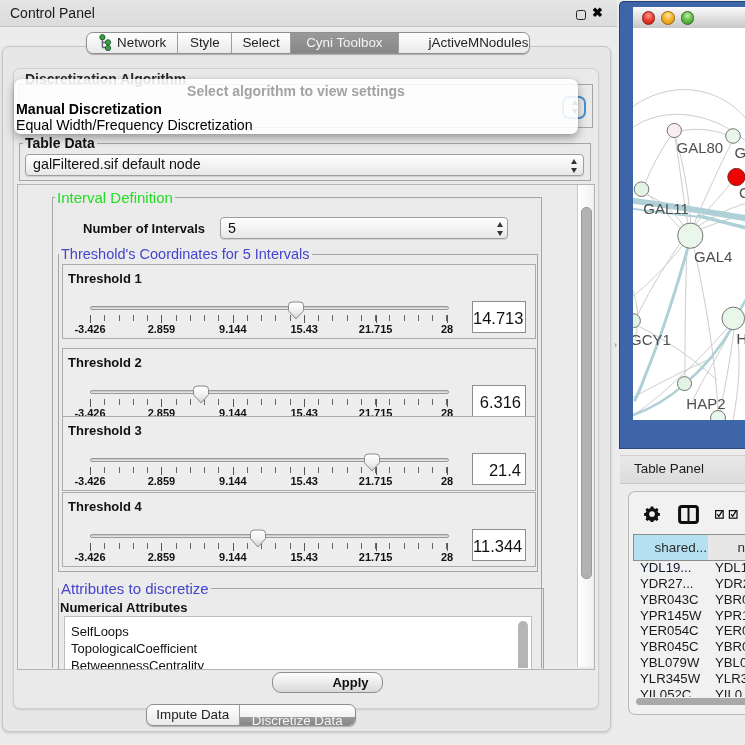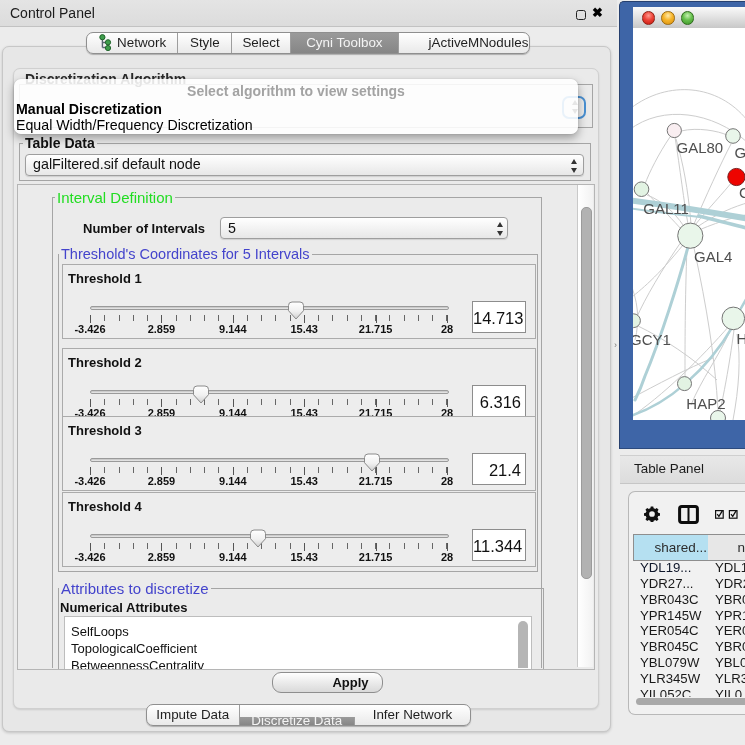--- a/index.html
+++ b/index.html
@@ -207,21 +207,20 @@
  <div class="listitem" style="top:24px;">TopologicalCoefficient</div>
  <div class="listitem" style="top:41px;">BetweennessCentrality</div>
 </div>
 <div class="abs" style="left:518px;top:621px;width:10px;height:47px;background:#b5b5b5;border-radius:5px 5px 0 0;"></div>
 
 <div class="abs" style="left:272px;top:672px;width:63px;height:19px;background:linear-gradient(#fefefe,#d9d9d9);border:1px solid #8e8e8e;border-radius:9px;text-align:center;font-size:13px;font-weight:bold;color:#111;line-height:19px;padding-left:46px;">Apply</div>
 
 <div class="abs seg" id="bottabs" style="left:146px;top:704px;">
  <div class="sg" style="width:92.5px;">Impute Data</div>
  <div class="sg sel" style="width:115.5px;margin-top:12px;">Discretize Data</div>
- <div class="sg" style="width:115px;">Infer Network</div>
 </div>
 
 <div class="abs" style="left:614px;top:340px;font-size:9px;color:#777;">›</div>
 
 <div class="abs" id="popup">
  <div class="p1">Select algorithm to view settings</div>
  <div class="p2">Manual Discretization</div>
  <div class="p3">Equal Width/Frequency Discretization</div>
 </div>
 

